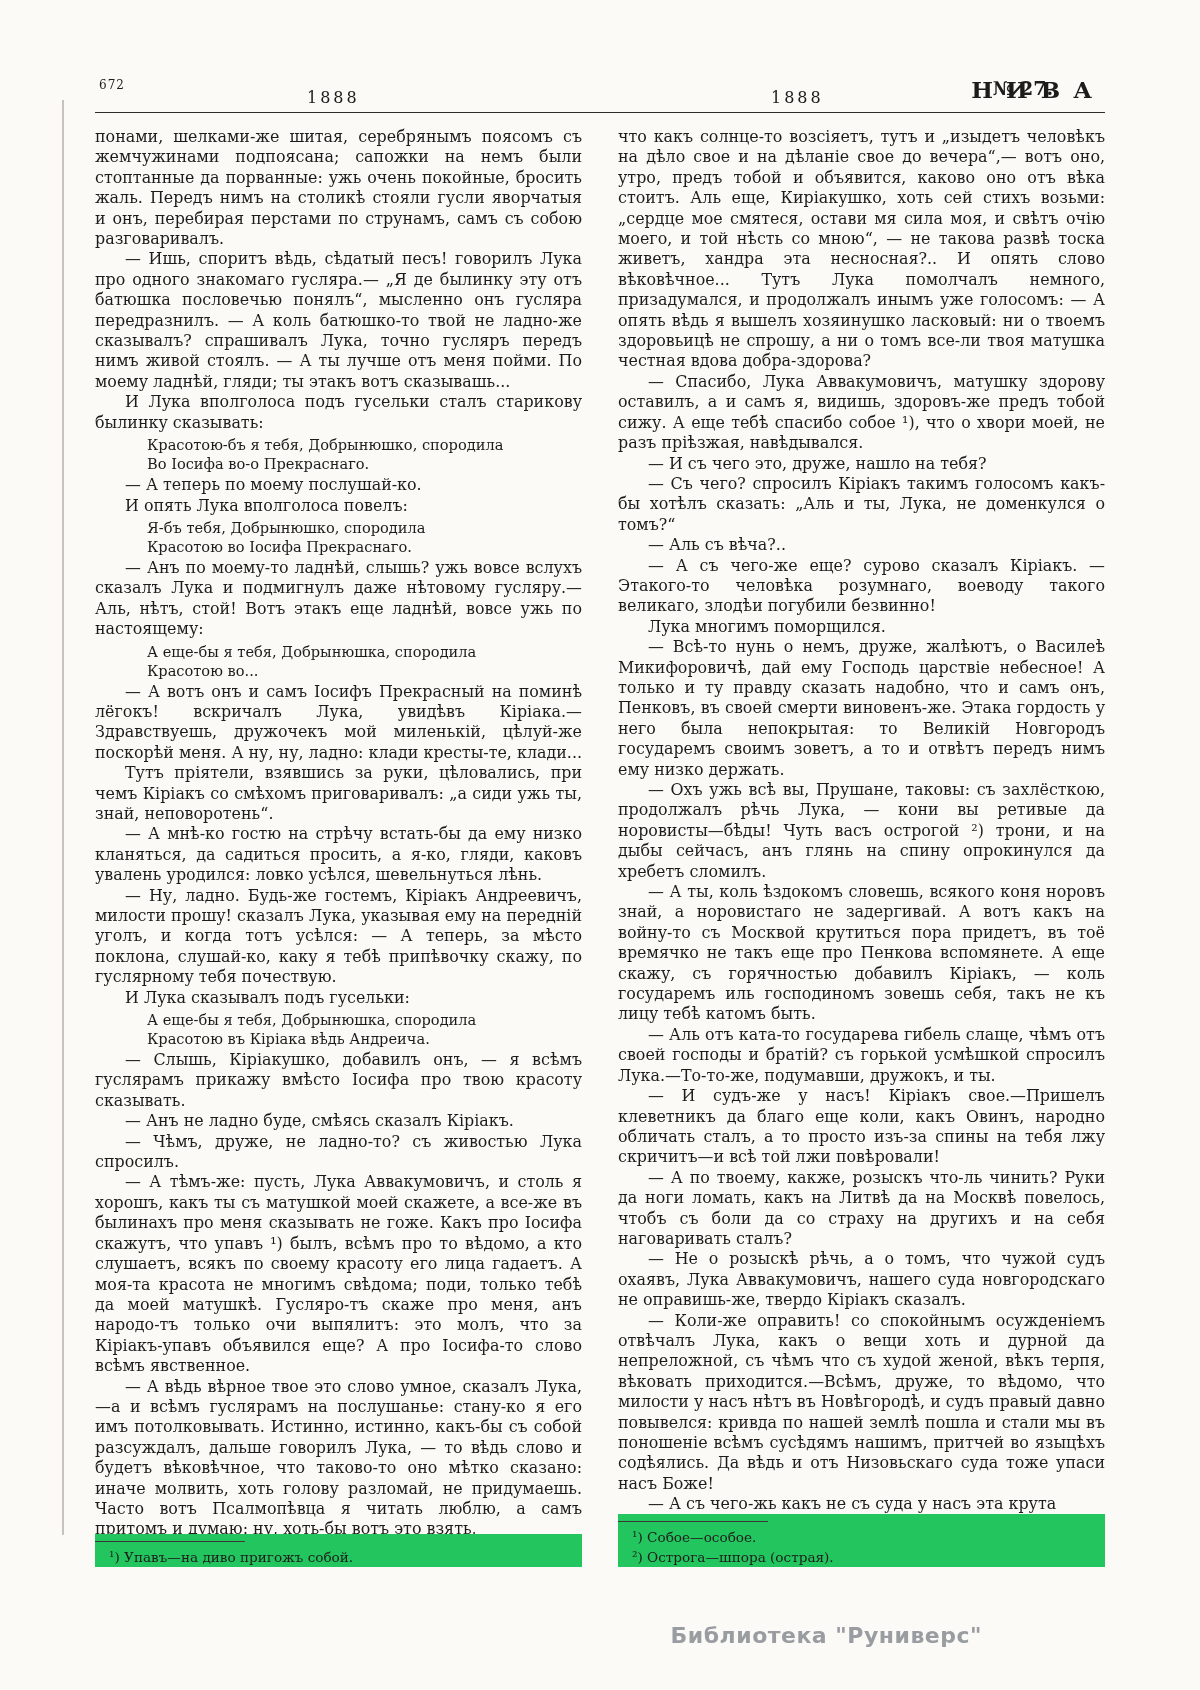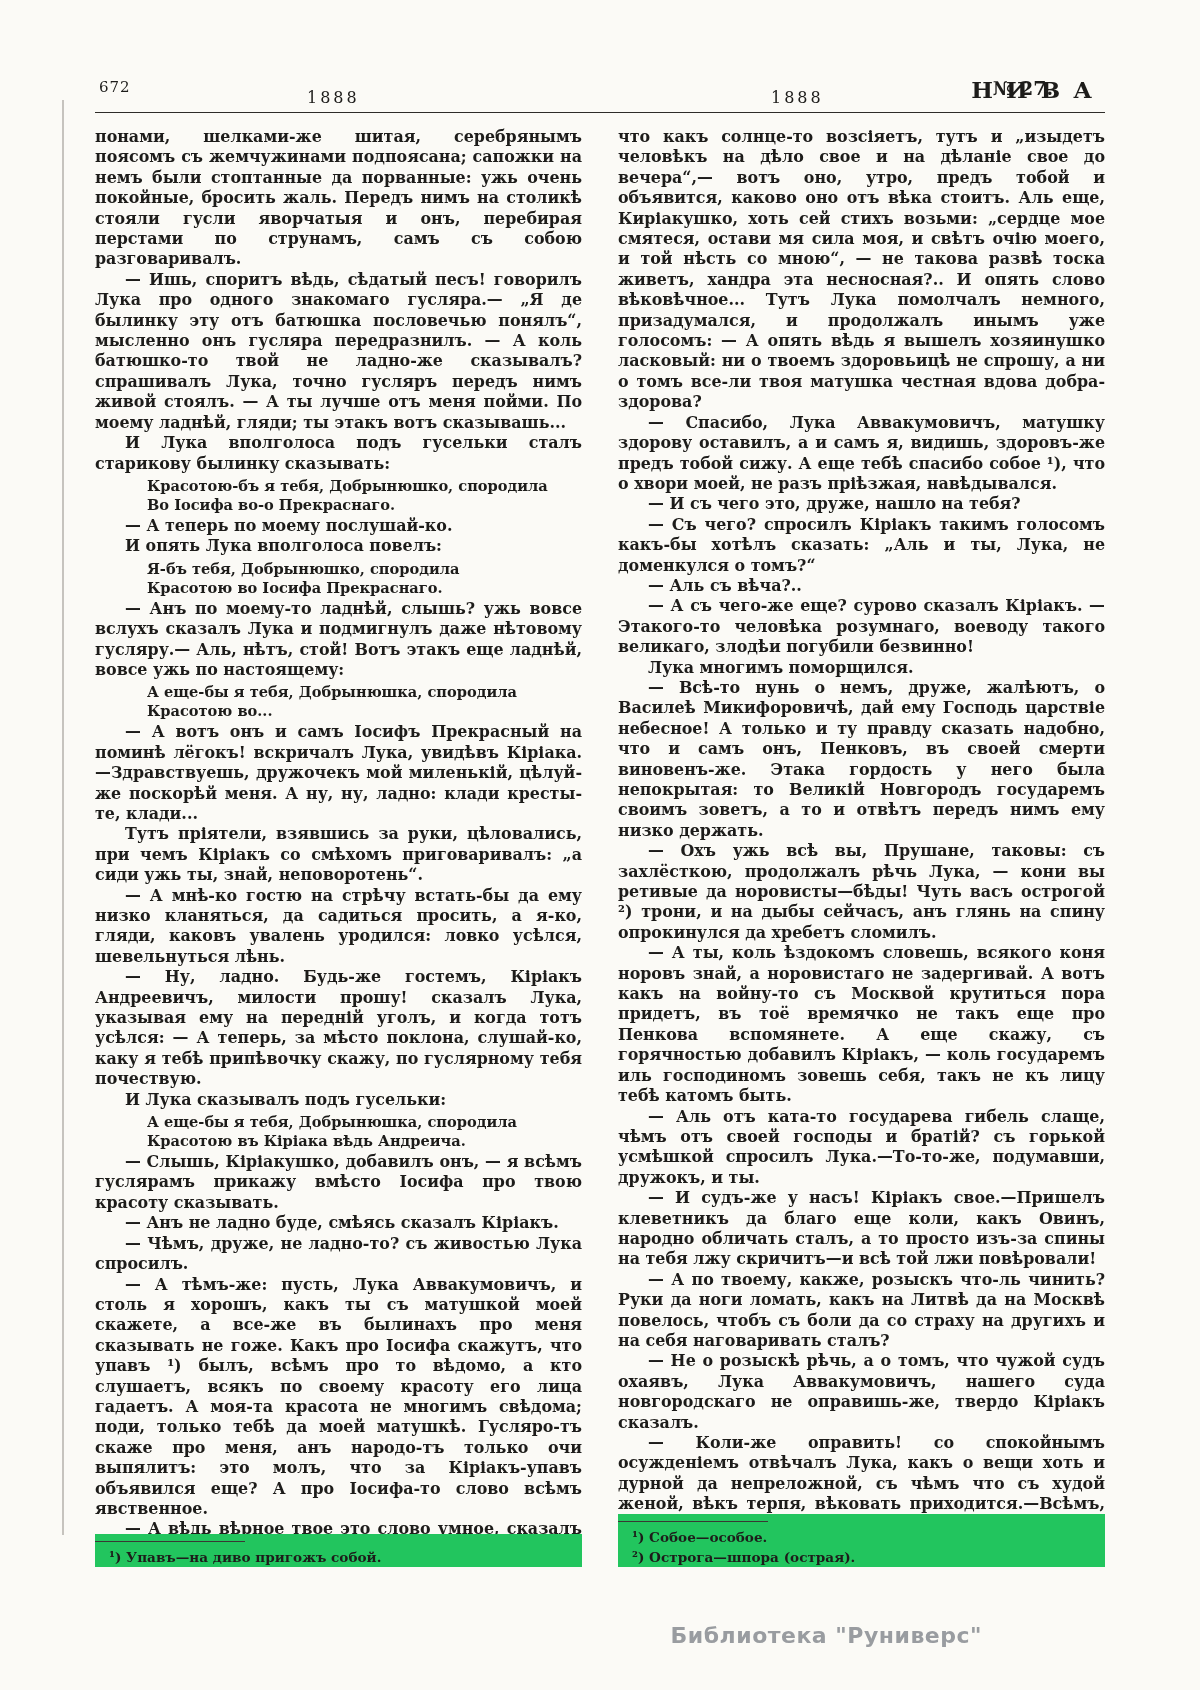--- a/index.html
+++ b/index.html
@@ -9,37 +9,37 @@
     background:#fbfaf6;
     font-family:"DejaVu Serif", serif; color:#1d1c1a;
   }
   
   .scan-line {
     position:absolute; left:62px; top:100px; width:2px; height:1435px;
     background:#9a968f; opacity:.55;
   }
   
   .header { position:absolute; top:76px; left:95px; width:1010px; height:32px; }
-  .pagenum { position:absolute; left:4px; top:2px; font-size:15px; letter-spacing:1px; }
+  .pagenum { position:absolute; left:4px; top:2px; font-size:12px; letter-spacing:1px; }
   .year { position:absolute; top:12px; font-size:16px; letter-spacing:3px; }
   .year-l { left:212px; }
   .year-r { left:676px; }
   .title {
     position:absolute; left:0; right:0; top:0; text-align:right;
     font-size:23px; font-weight:bold; letter-spacing:13px; padding-left:13px;
   }
   .issue { position:absolute; right:52px; top:1px; font-size:19px; font-weight:bold; }
   .header-rule {
     position:absolute; top:112px; left:95px; width:1010px; height:0;
     border-top:1.6px solid #2e2c29;
   }
   
   .columns {
     position:absolute; top:127px; left:95px; width:1010px; height:1440px;
-    display:flex; gap:36px;font-weight:bold;
+    display:flex; gap:36px;
   }
   .column {
     position:relative; flex:1 1 0; overflow:hidden;
     font-size:15.9px; line-height:20.4px; text-align:justify;
   }
   .para { text-indent:30px; }
   .para.noindent { text-indent:0; }
   .verse {
     white-space:pre-line; text-indent:0; text-align:left;
     margin:2px 0 2px 52px; font-size:14.6px; line-height:19px;

